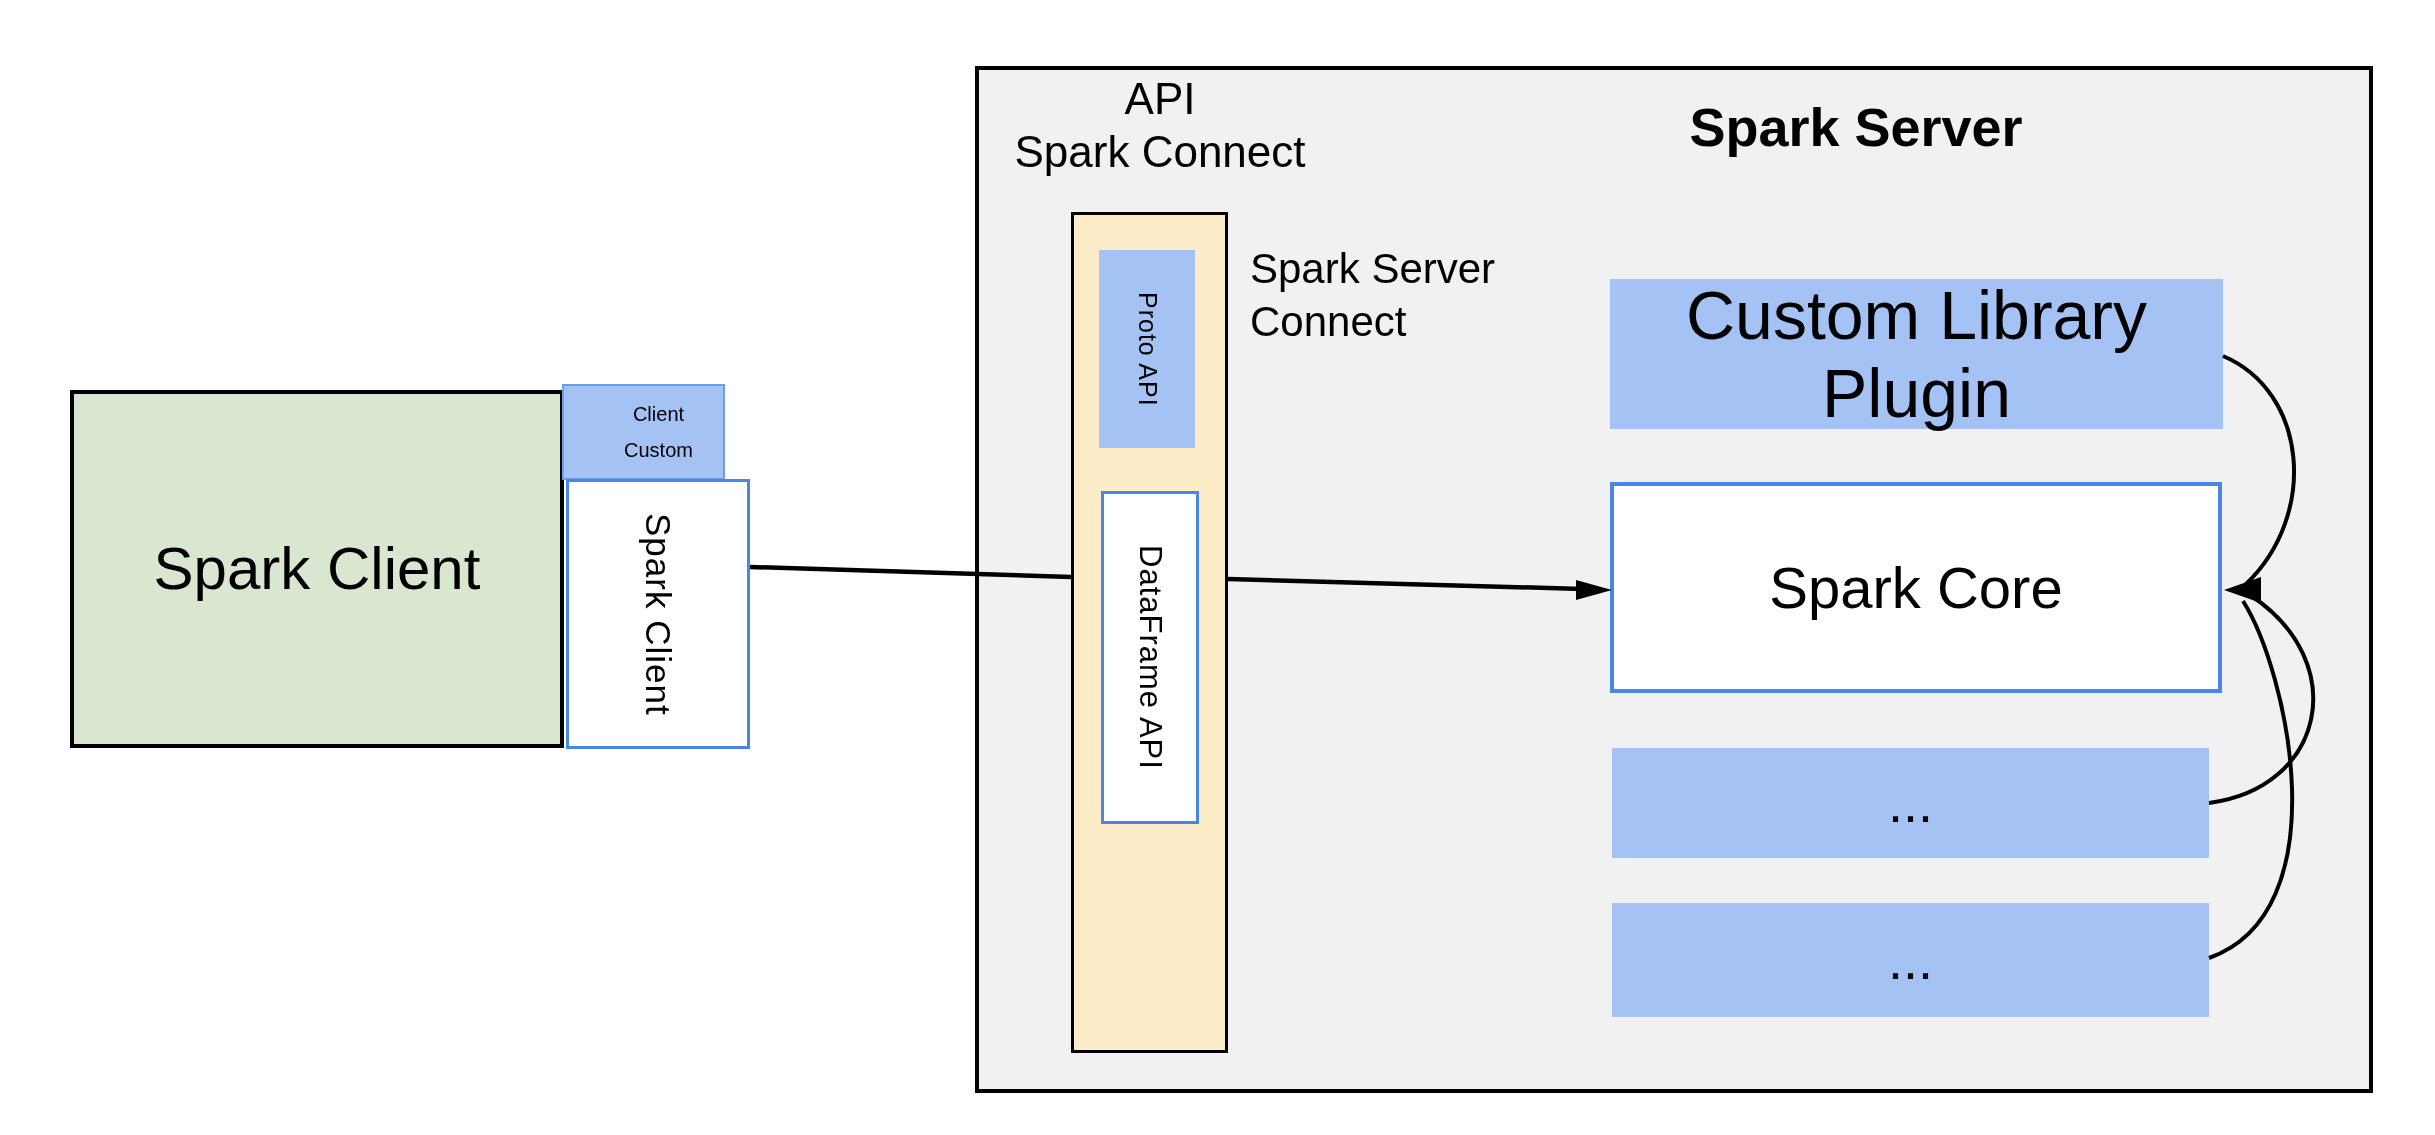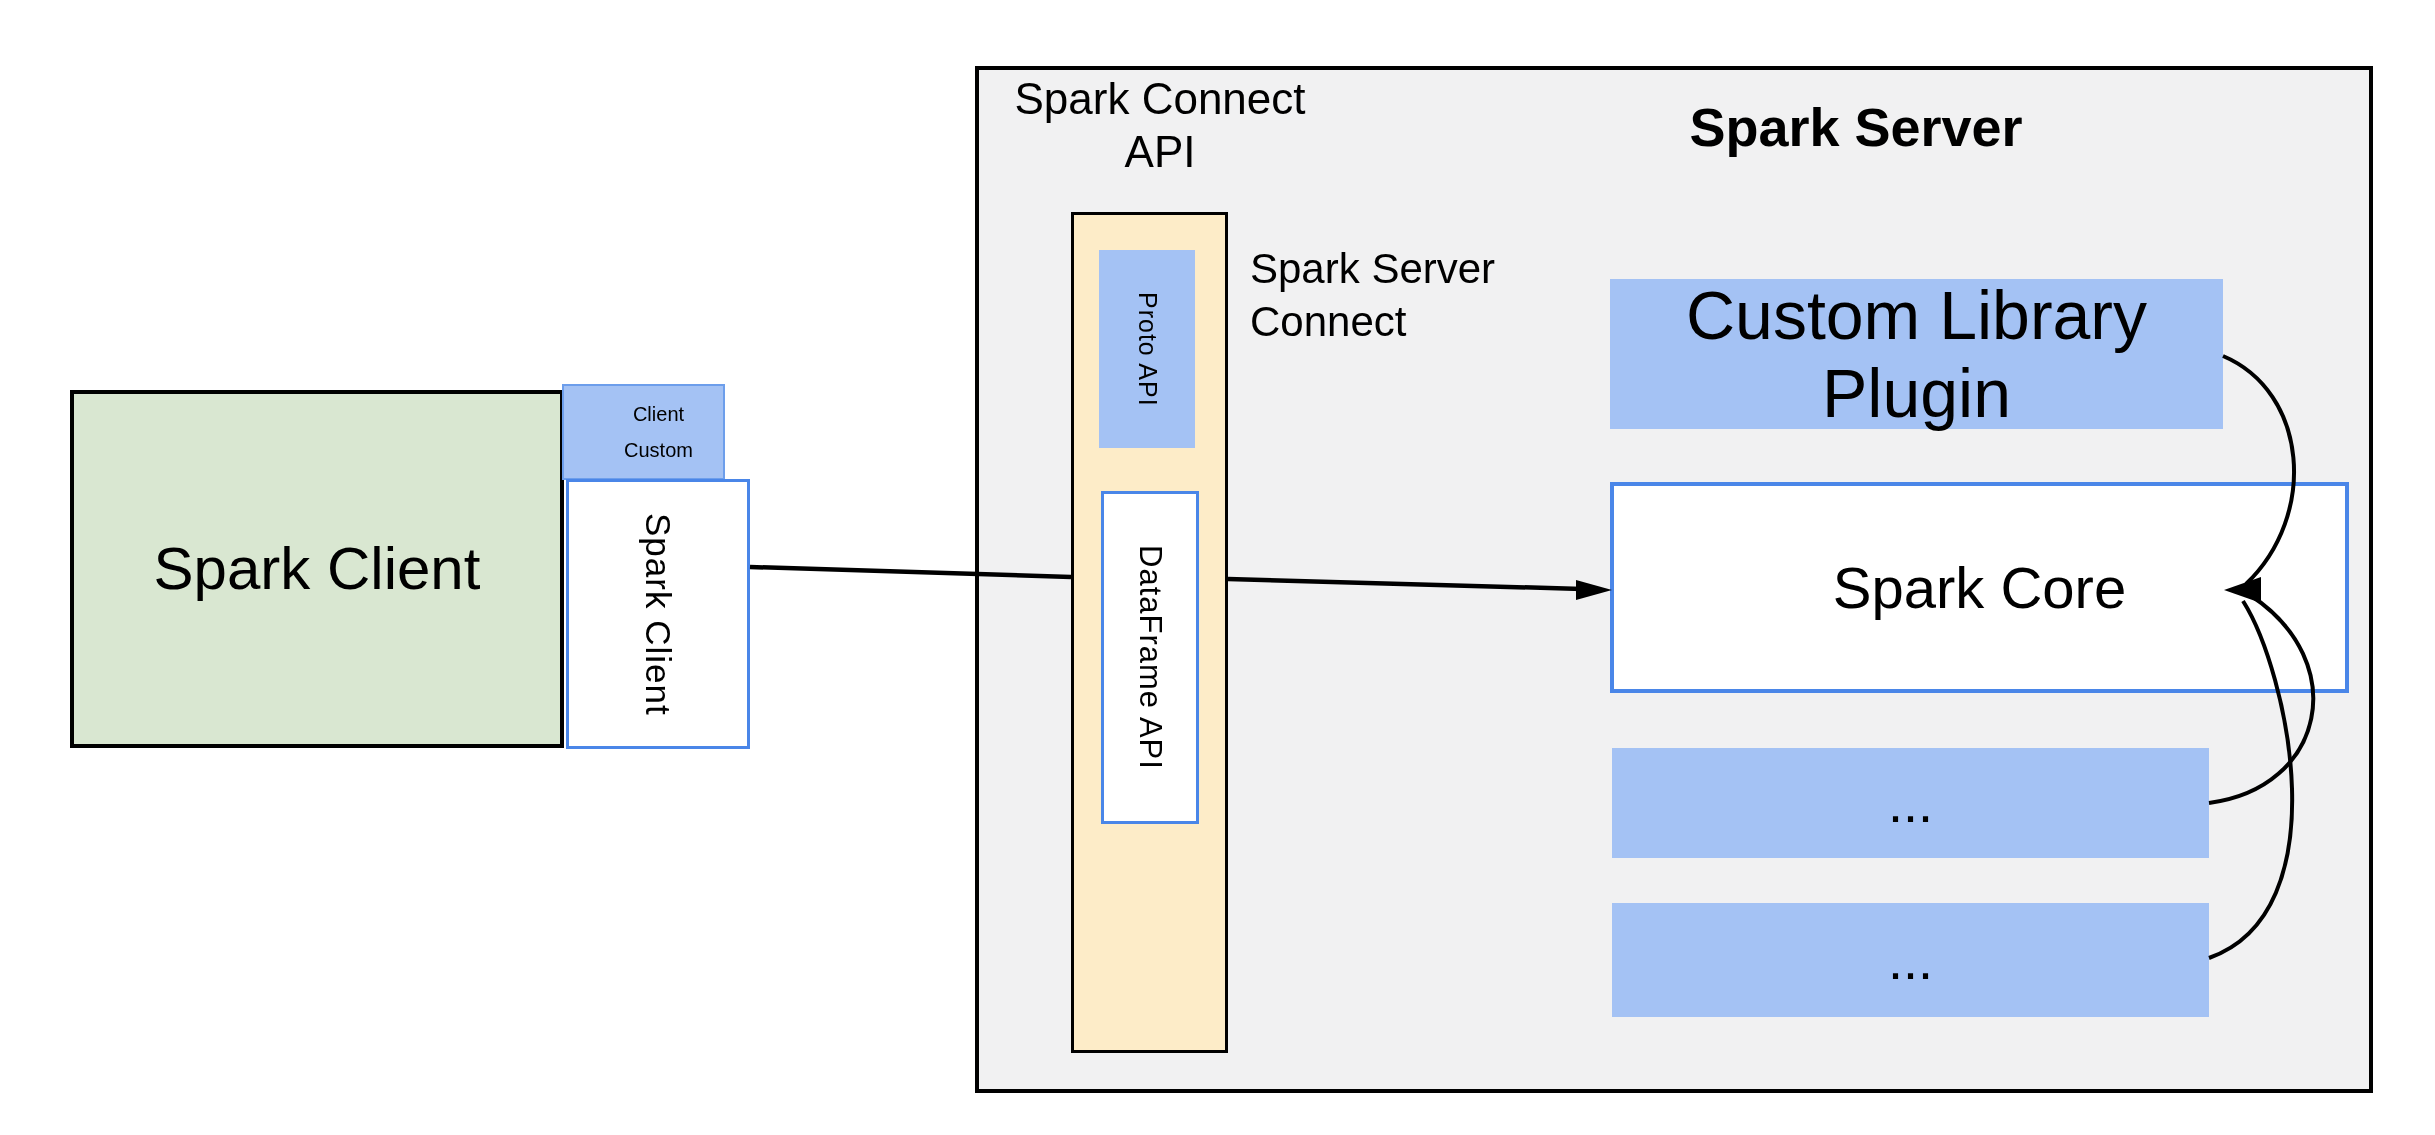--- a/index.html
+++ b/index.html
@@ -87,21 +87,21 @@
     font-size:54px;line-height:54px;font-weight:bold;
   }
 
   
   #custom-library-plugin{
     left:1610px;top:279px;width:613px;height:150px;
     background:var(--blue_fill);
     font-size:68px;
   }
   #spark-core{
-    left:1610px;top:482px;width:739px;height:211px;
+    left:1610px;top:482px;width:612px;height:211px;
     background:#fff;border:4px solid var(--blue_border);
     font-size:58px;
   }
   #plugin-slot-1{
     left:1612px;top:748px;width:597px;height:110px;
     background:var(--blue_fill);
     font-size:54px;
   }
   #plugin-slot-2{
     left:1612px;top:903px;width:597px;height:114px;
@@ -114,22 +114,22 @@
   #arrow-layer polygon{fill:var(--arrow);stroke:none;}
 </style>
 </head>
 <body>
 
 <div id="canvas">
 
   <div class="abs" id="server-box"></div>
 
   <div class="abs" id="spark-connect-api-label">
+    <span style="display:block">API</span>
     <span style="display:block">Spark Connect</span>
-    <span style="display:block">API</span>
   </div>
 
   <div class="abs" id="spark-server-title">Spark Server</div>
 
   <div class="abs" id="yellow-box"></div>
   <div class="abs center" id="proto-api">
     <span class="vtext">Proto API</span>
   </div>
   <div class="abs center" id="dataframe-api">
     <span class="vtext">DataFrame API</span>

